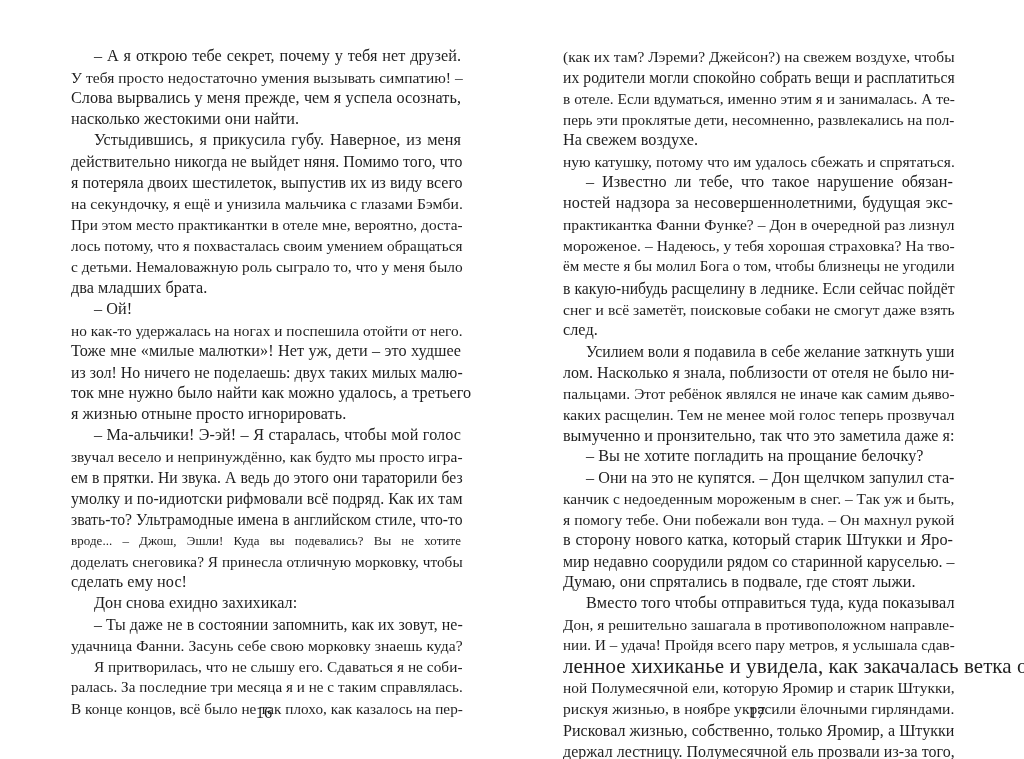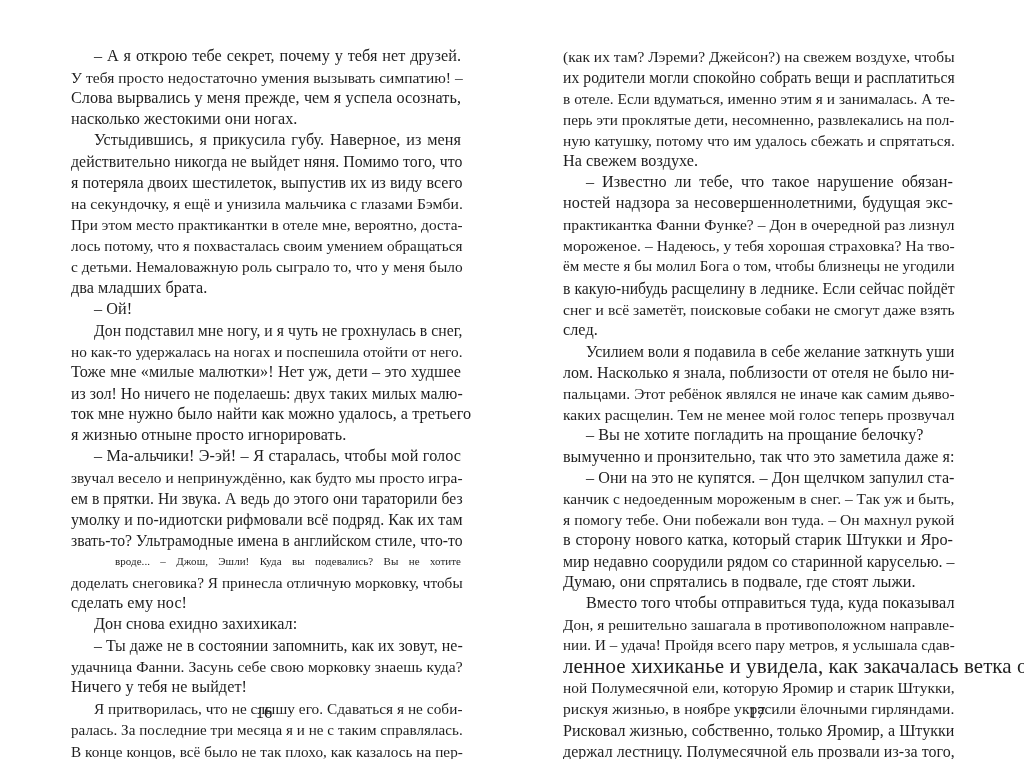--- a/index.html
+++ b/index.html
@@ -50,75 +50,73 @@
     #page-number-left { left: 234px; }
     #page-number-right { left: 727px; }
   </style>
 </head>
 <body>
 
 <div id="page-left" class="page">
     <span class="line indent">– А я открою тебе секрет, почему у тебя нет друзей.</span>
     <span class="line" style="font-size: 15.47px;">У тебя просто недостаточно умения вызывать симпатию! –</span>
     <span class="line">Слова вырвались у меня прежде, чем я успела осознать,</span>
-    <span class="line last">насколько жестокими они ногах.</span>
+    <span class="line last">насколько жестокими они найти.</span>
     <span class="line indent">Устыдившись, я прикусила губу. Наверное, из меня</span>
     <span class="line" style="font-size: 15.82px;">действительно никогда не выйдет няня. Помимо того, что</span>
     <span class="line" style="font-size: 15.99px;">я потеряла двоих шестилеток, выпустив их из виду всего</span>
     <span class="line" style="font-size: 15.61px;">на секундочку, я ещё и унизила мальчика с глазами Бэмби.</span>
     <span class="line" style="font-size: 15.29px;">При этом место практикантки в отеле мне, вероятно, доста-</span>
     <span class="line" style="font-size: 15.2px;">лось потому, что я похвасталась своим умением обращаться</span>
     <span class="line" style="font-size: 15.35px;">с детьми. Немаловажную роль сыграло то, что у меня было</span>
     <span class="line last">два младших брата.</span>
     <span class="line indent last">– Ой!</span>
-    <span class="line indent" style="font-size: 15.7px;">Дон подставил мне ногу, и я чуть не грохнулась в снег,</span>
     <span class="line" style="font-size: 15.31px;">но как-то удержалась на ногах и поспешила отойти от него.</span>
     <span class="line">Тоже мне «милые малютки»! Нет уж, дети – это худшее</span>
     <span class="line" style="font-size: 15.75px;">из зол! Но ничего не поделаешь: двух таких милых малю-</span>
     <span class="line">ток мне нужно было найти как можно удалось, а третьего</span>
     <span class="line last">я жизнью отныне просто игнорировать.</span>
     <span class="line indent">– Ма-альчики! Э-эй! – Я старалась, чтобы мой голос</span>
     <span class="line" style="font-size: 15.32px;">звучал весело и непринуждённо, как будто мы просто игра-</span>
     <span class="line" style="font-size: 15.68px;">ем в прятки. Ни звука. А ведь до этого они тараторили без</span>
     <span class="line" style="font-size: 15.91px;">умолку и по-идиотски рифмовали всё подряд. Как их там</span>
     <span class="line" style="font-size: 15.69px;">звать-то? Ультрамодные имена в английском стиле, что-то</span>
-    <span class="line" style="font-size: 11px; margin-left: 44px;">вроде... – Джош, Эшли! Куда вы подевались? Вы не хотите</span>
+    <span class="line" style="font-size: 13px;">вроде... – Джош, Эшли! Куда вы подевались? Вы не хотите</span>
     <span class="line" style="font-size: 15.24px;">доделать снеговика? Я принесла отличную морковку, чтобы</span>
     <span class="line last">сделать ему нос!</span>
     <span class="line indent last">Дон снова ехидно захихикал:</span>
     <span class="line indent" style="font-size: 15.91px;">– Ты даже не в состоянии запомнить, как их зовут, не-</span>
     <span class="line" style="font-size: 15.58px;">удачница Фанни. Засунь себе свою морковку знаешь куда?</span>
-    <span class="line last">Ничего у тебя не выйдет!</span>
     <span class="line indent" style="font-size: 15.29px;">Я притворилась, что не слышу его. Сдаваться я не соби-</span>
     <span class="line" style="font-size: 15.07px;">ралась. За последние три месяца я и не с таким справлялась.</span>
     <span class="line" style="font-size: 15.21px;">В конце концов, всё было не так плохо, как казалось на пер-</span>
   </div>
 <div id="page-number-left" class="page-number">16</div>
 
 <div id="page-right" class="page">
     <span class="line" style="font-size: 15.43px;">(как их там? Лэреми? Джейсон?) на свежем воздухе, чтобы</span>
     <span class="line" style="font-size: 15.66px;">их родители могли спокойно собрать вещи и расплатиться</span>
     <span class="line" style="font-size: 15.33px;">в отеле. Если вдуматься, именно этим я и занималась. А те-</span>
     <span class="line" style="font-size: 15.2px;">перь эти проклятые дети, несомненно, развлекались на пол-</span>
+    <span class="line last">На свежем воздухе.</span>
     <span class="line" style="font-size: 15.41px;">ную катушку, потому что им удалось сбежать и спрятаться.</span>
-    <span class="line last">На свежем воздухе.</span>
     <span class="line indent">– Известно ли тебе, что такое нарушение обязан-</span>
     <span class="line">ностей надзора за несовершеннолетними, будущая экс-</span>
     <span class="line" style="font-size: 15.49px;">практикантка Фанни Функе? – Дон в очередной раз лизнул</span>
     <span class="line" style="font-size: 15.58px;">мороженое. – Надеюсь, у тебя хорошая страховка? На тво-</span>
     <span class="line" style="font-size: 15.03px;">ём месте я бы молил Бога о том, чтобы близнецы не угодили</span>
     <span class="line" style="font-size: 15.68px;">в какую-нибудь расщелину в леднике. Если сейчас пойдёт</span>
     <span class="line" style="font-size: 15.54px;">снег и всё заметёт, поисковые собаки не смогут даже взять</span>
     <span class="line last">след.</span>
     <span class="line indent" style="font-size: 15.65px;">Усилием воли я подавила в себе желание заткнуть уши</span>
     <span class="line" style="font-size: 16.03px;">лом. Насколько я знала, поблизости от отеля не было ни-</span>
     <span class="line" style="font-size: 15.4px;">пальцами. Этот ребёнок являлся не иначе как самим дьяво-</span>
     <span class="line" style="font-size: 15.48px;">каких расщелин. Тем не менее мой голос теперь прозвучал</span>
+    <span class="line" style="font-size: 16.04px;">вымученно и пронзительно, так что это заметила даже я:</span>
     <span class="line indent last">– Вы не хотите погладить на прощание белочку?</span>
-    <span class="line" style="font-size: 16.04px;">вымученно и пронзительно, так что это заметила даже я:</span>
     <span class="line indent" style="font-size: 16.15px;">– Они на это не купятся. – Дон щелчком запулил ста-</span>
     <span class="line" style="font-size: 15.42px;">канчик с недоеденным мороженым в снег. – Так уж и быть,</span>
     <span class="line" style="font-size: 15.64px;">я помогу тебе. Они побежали вон туда. – Он махнул рукой</span>
     <span class="line">в сторону нового катка, который старик Штукки и Яро-</span>
     <span class="line" style="font-size: 15.85px;">мир недавно соорудили рядом со старинной каруселью. –</span>
     <span class="line last">Думаю, они спрятались в подвале, где стоят лыжи.</span>
     <span class="line indent">Вместо того чтобы отправиться туда, куда показывал</span>
     <span class="line" style="font-size: 15.34px;">Дон, я решительно зашагала в противоположном направле-</span>
     <span class="line" style="font-size: 15.05px;">нии. И – удача! Пройдя всего пару метров, я услышала сдав-</span>
     <span class="line" style="font-size: 21px;">ленное хихиканье и увидела, как закачалась ветка огром-</span>

